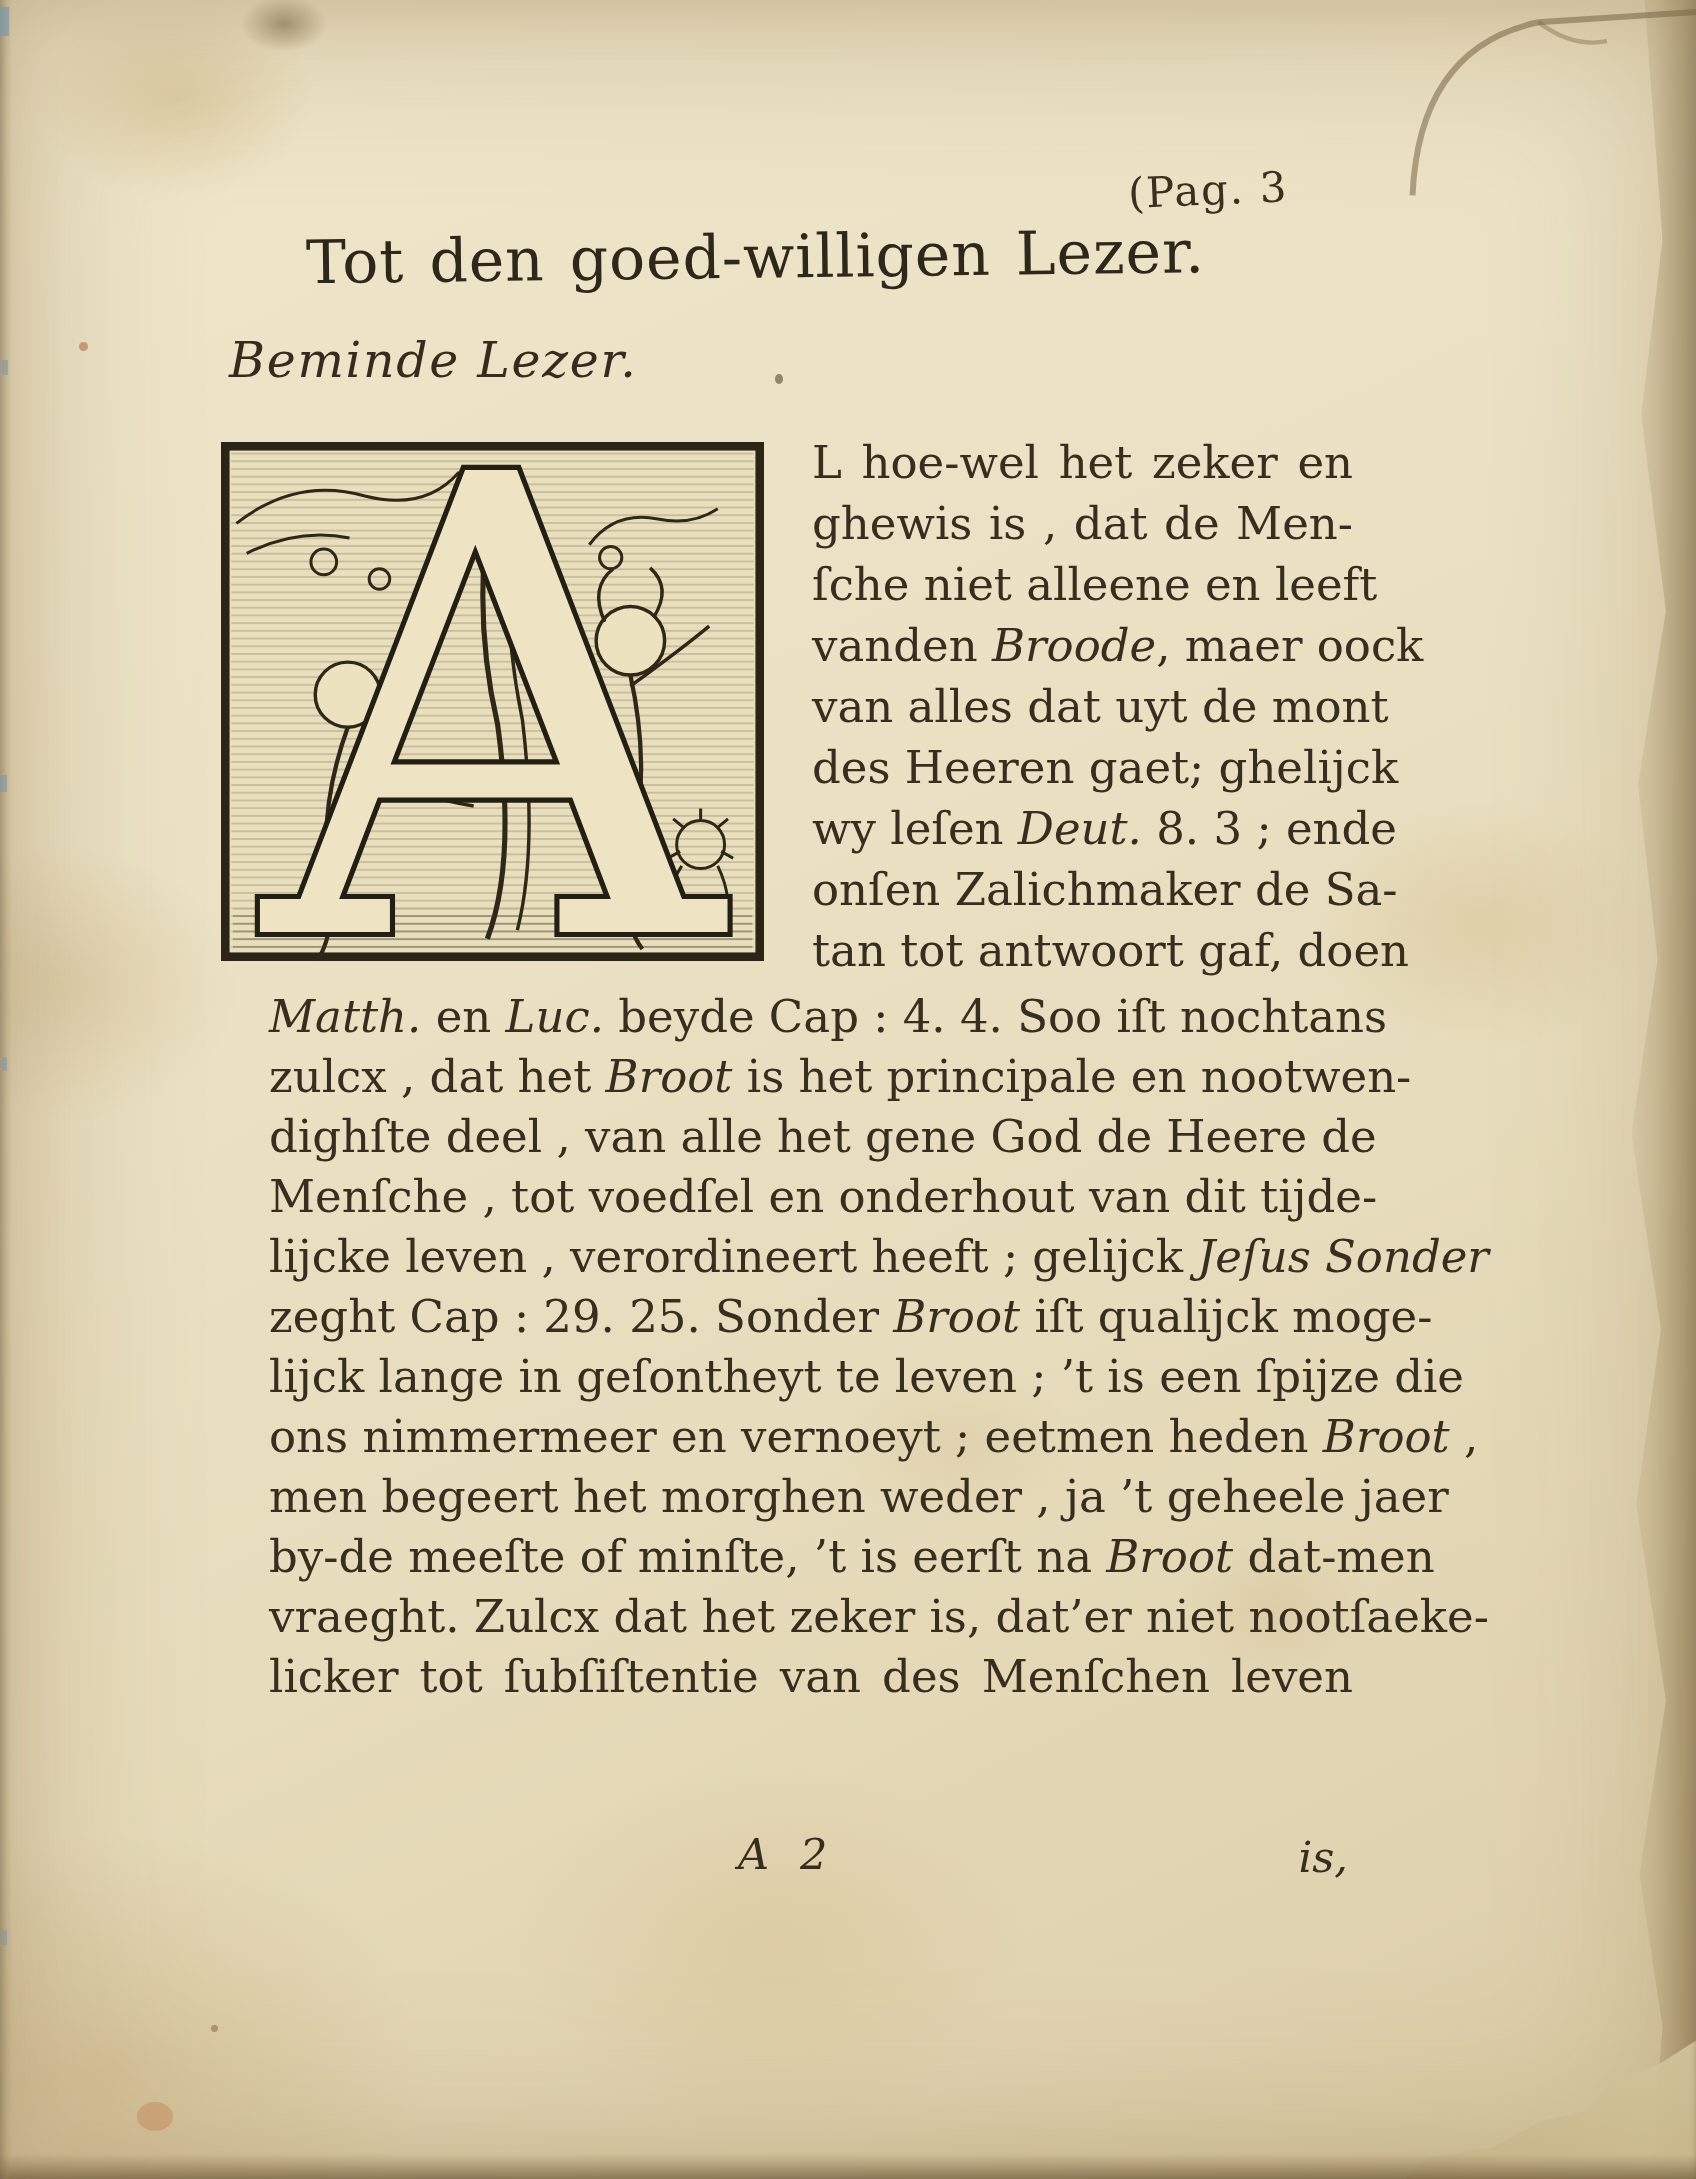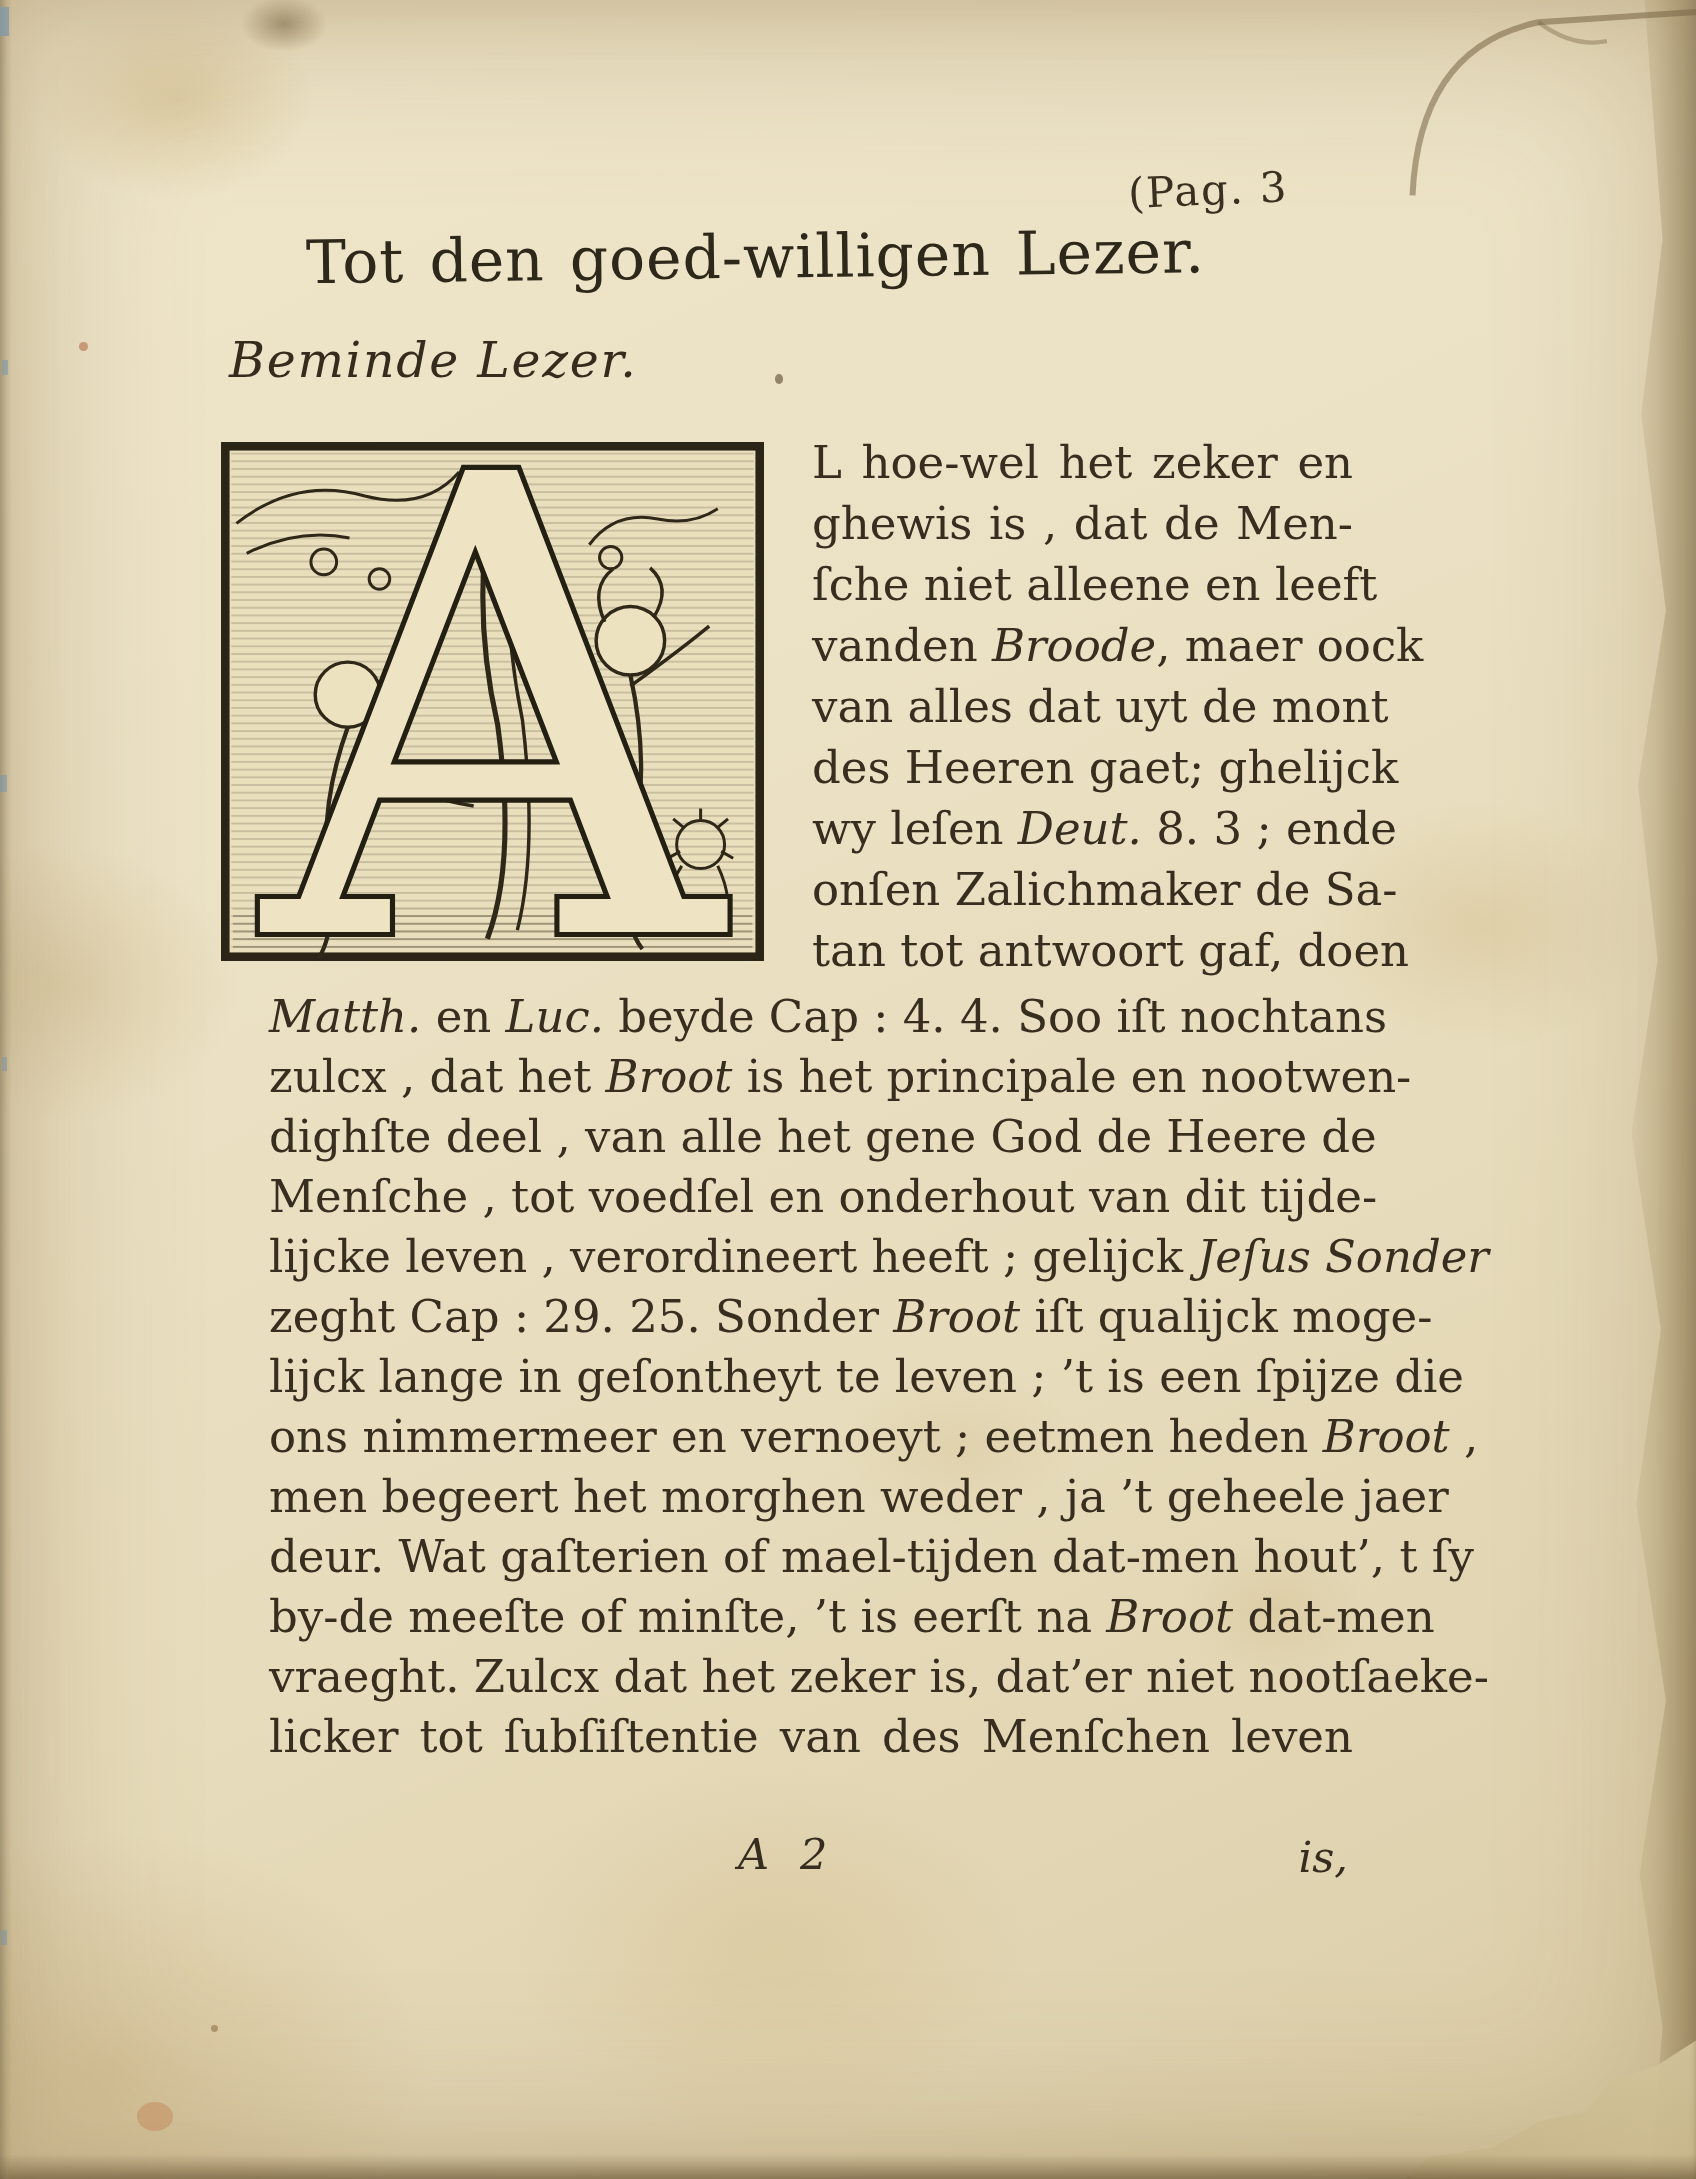--- a/index.html
+++ b/index.html
@@ -128,21 +128,20 @@
   <div class="full-block">
     <div class="bline"><span class="it">Matth.</span><span> en </span><span class="it">Luc.</span><span> beyde Cap : 4. 4. Soo iſt nochtans</span></div>
     <div class="bline"><span>zulcx , dat het </span><span class="it">Broot</span><span> is het principale en nootwen-</span></div>
     <div class="bline"><span>dighſte deel , van alle het gene God de Heere de</span></div>
     <div class="bline"><span>Menſche , tot voedſel en onderhout van dit tijde-</span></div>
     <div class="bline"><span>lijcke leven , verordineert heeft ; gelijck </span><span class="it">Jeſus Sonder</span></div>
     <div class="bline"><span>zeght Cap : 29. 25. Sonder </span><span class="it">Broot</span><span> iſt qualijck moge-</span></div>
     <div class="bline"><span>lijck lange in geſontheyt te leven ; ’t is een ſpijze die</span></div>
     <div class="bline"><span>ons nimmermeer en vernoeyt ; eetmen heden </span><span class="it">Broot</span><span> ,</span></div>
     <div class="bline"><span>men begeert het morghen weder , ja ’t geheele jaer</span></div>
-    <div class="bline"><span>deur. Wat gaſterien of mael-tijden dat-men hout’, t ſy</span></div>
     <div class="bline"><span>by-de meeſte of minſte, ’t is eerſt na </span><span class="it">Broot</span><span> dat-men</span></div>
     <div class="bline"><span>vraeght. Zulcx dat het zeker is, dat’er niet nootſaeke-</span></div>
     <div class="bline"><span>licker tot ſubſiſtentie van des Menſchen leven</span></div>
   </div>
 
   <div class="sigrow">
     <span class="sig">A 2</span>
     <span class="catch">is,</span>
   </div>
 

